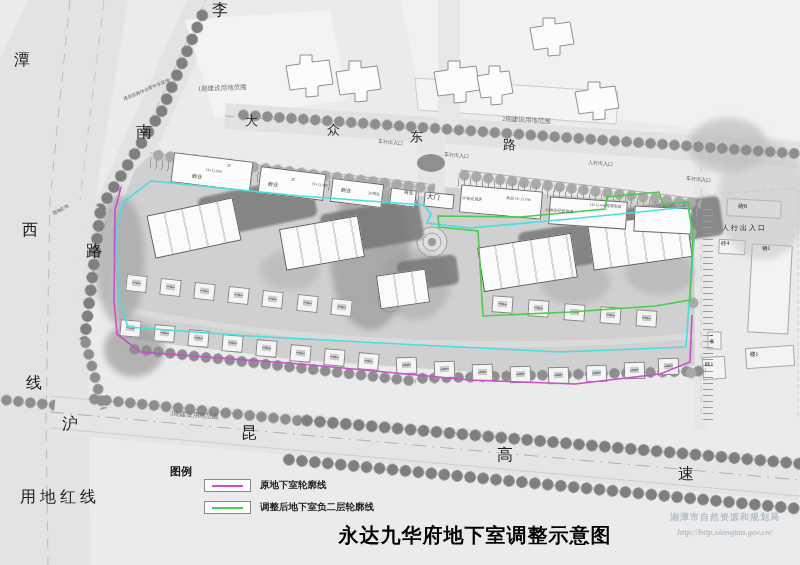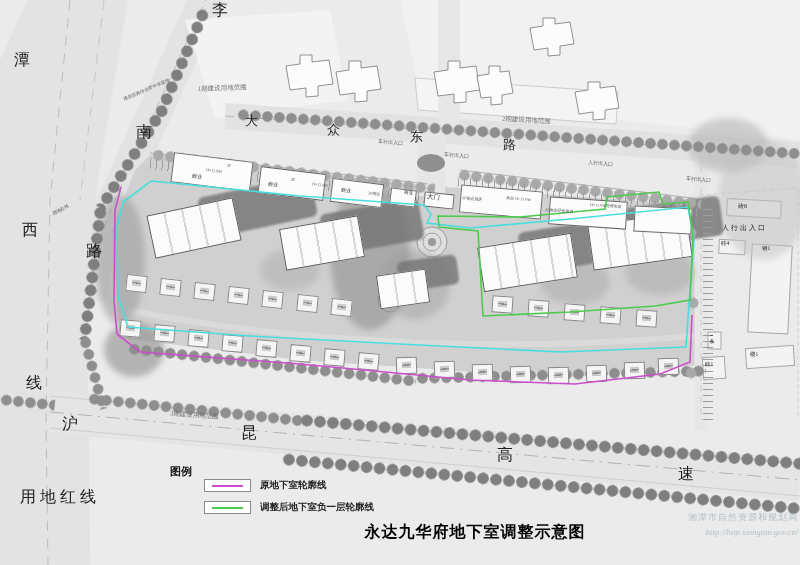--- a/index.html
+++ b/index.html
@@ -31,23 +31,23 @@
   
   #legend{position:absolute;left:156px;top:464px;}
   .lg-head{font-family:"Liberation Sans",sans-serif;font-weight:bold;font-size:11px;color:#111;
            margin-left:14px;margin-bottom:0;}
   .lg-row{display:flex;align-items:center;margin-bottom:9px;padding-left:48px;}
   .lg-box{width:47px;height:13px;background:#fff;border:1px solid #8a8a8a;position:relative;}
   .lg-box i{position:absolute;left:7px;right:7px;top:5px;height:2.4px;display:block;}
   .lg-label{font-family:"Liberation Sans",sans-serif;font-weight:bold;font-size:9.5px;color:#222;
             margin-left:9px;}
   #title{position:absolute;left:332px;top:522px;width:286px;text-align:center;
-         font-family:"Liberation Sans",sans-serif;font-weight:bold;font-size:16px;
+         font-family:"Liberation Sans",sans-serif;font-weight:bold;font-size:20px;
          letter-spacing:1px;color:#000;}
-  #wm{position:absolute;left:652px;top:511px;width:146px;text-align:right;color:#b4c0c8;}
+  #wm{position:absolute;left:652px;top:511px;width:146px;text-align:center;color:#b4c0c8;font-weight:bold;}
   #wm .l1{font-family:"Liberation Sans",sans-serif;font-size:9px;letter-spacing:1px;}
   #wm .l2{font-style:italic;font-size:8.5px;margin-top:3px;}
 </style>
 </head>
 <body>
 
 <div id="stage">
 
   <svg id="base" width="800" height="565" viewBox="0 0 800 565">
 
@@ -251,21 +251,21 @@
     <div class="lg-row">
       <span class="lg-box">
           <i style="background:#cb4ecb;"></i>
         </span>
       <span class="lg-label">原地下室轮廓线</span>
     </div>
     <div class="lg-row">
       <span class="lg-box">
           <i style="background:#4ecb4e;"></i>
         </span>
-      <span class="lg-label">调整后地下室负一层轮廓线</span>
+      <span class="lg-label">调整后地下室负二层轮廓线</span>
     </div>
   </div>
 
   <div id="title">永达九华府地下室调整示意图</div>
   <div id="wm">
     <div class="l1">湘潭市自然资源和规划局</div>
     <div class="l2">http://http.xiangtan.gov.cn/</div>
   </div>
 
 </div>

